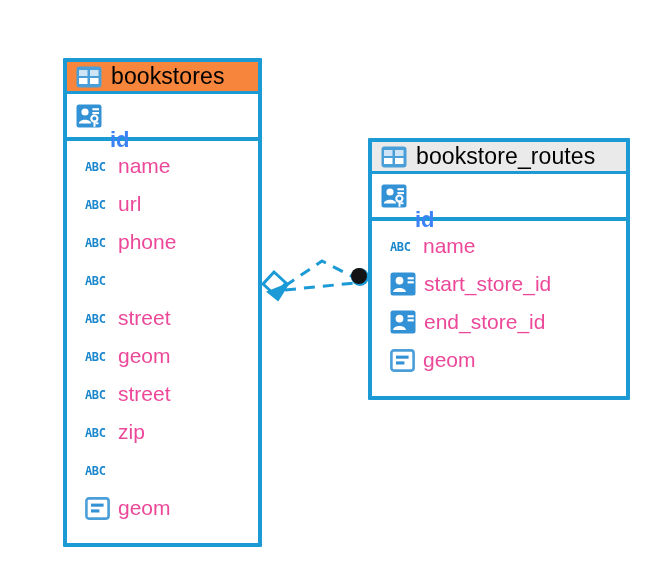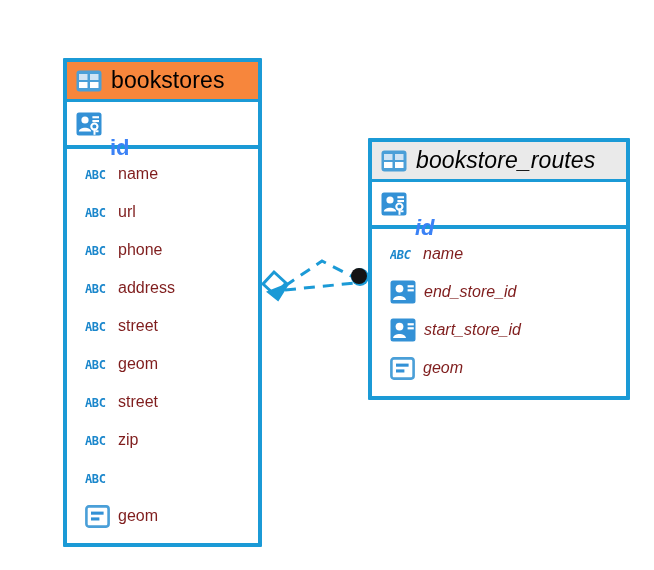--- a/index.html
+++ b/index.html
@@ -25,21 +25,21 @@
   .entity {
     position: absolute;
     box-sizing: border-box;
     border: 4px solid #1b9ad6;
     background: #ffffff;
     border-radius: 1px;
   }
 
   .entity-header {
     box-sizing: border-box;
-    height: 40px;
+    height: 32px;
     display: flex;
     align-items: center;
     padding-left: 9px;
     gap: 9px;
     border-bottom: 3px solid #1b9ad6;
   }
   .entity-header.accent-orange { background: #f7863c; }
   .entity-header.accent-grey   { background: #eaeaea; }
 
   .entity-title {
@@ -71,22 +71,22 @@
   }
 
   .field-row {
     height: 38px;
     display: flex;
     align-items: center;
     padding-left: 18px;
     gap: 8px;
   }
   .field-label {
-    font-size: 16px;
-    color: #7f1d1d;
+    font-size: 21px;
+    color: #ec4899;
     white-space: nowrap;
   }
 
   
   .icon {
     flex: 0 0 auto;
     display: block;
     line-height: 0;
   }
   .icon svg { display: block; }
@@ -182,21 +182,20 @@
         </span>
         <span class="field-label">phone</span>
       </div>
 
       <div class="field-row">
         <span class="icon">
           <svg width="25" height="14" viewBox="0 0 25 14">
             <text x="0" y="11.5" font-family="'DejaVu Sans Mono', monospace" font-size="12" font-weight="bold" fill="#1b87cc" letter-spacing="-0.4">ABC</text>
           </svg>
         </span>
-        <span class="field-label">address</span>
       </div>
 
       <div class="field-row">
         <span class="icon">
           <svg width="25" height="14" viewBox="0 0 25 14">
             <text x="0" y="11.5" font-family="'DejaVu Sans Mono', monospace" font-size="12" font-weight="bold" fill="#1b87cc" letter-spacing="-0.4">ABC</text>
           </svg>
         </span>
         <span class="field-label">street</span>
       </div>
@@ -243,21 +242,21 @@
             <rect x="6" y="6.6" width="12.6" height="3.1" fill="#3391d6"></rect>
             <rect x="6" y="12.4" width="8.4" height="3.1" fill="#3391d6"></rect>
           </svg>
         </span>
         <span class="field-label">geom</span>
       </div>
 
     </div>
   </div>
 
-  <div class="entity" id="entity-bookstore-routes" style="left:368px; top:138px; width:262px; height:262px;font-style:italic;">
+  <div class="entity" id="entity-bookstore-routes" style="left:368px; top:138px; width:262px; height:262px;">
 
     <div class="entity-header accent-grey">
       <span class="icon">
         <svg width="26" height="22" viewBox="0 0 26 22">
           <rect x="0.5" y="0.5" width="25" height="21" rx="3" fill="#4a9fd8"></rect>
           <rect x="3" y="4" width="8.5" height="6" fill="#cfe4f5"></rect>
           <rect x="14" y="4" width="8.5" height="6" fill="#cfe4f5"></rect>
           <rect x="3" y="12" width="8.5" height="6" fill="#ffffff"></rect>
           <rect x="14" y="12" width="8.5" height="6" fill="#ffffff"></rect>
         </svg>
@@ -295,34 +294,34 @@
       <div class="field-row">
         <span class="icon">
           <svg width="26" height="24" viewBox="0 0 26 24">
             <rect x="0.5" y="0.5" width="25" height="23" rx="2.5" fill="#3391d6"></rect>
             <circle cx="9.5" cy="8.6" r="3.9" fill="#ffffff"></circle>
             <path d="M 3 20 C 3.9 14.6 15.1 14.6 16 20 Z" fill="#ffffff"></path>
             <rect x="17.6" y="5.2" width="6.2" height="2.2" fill="#ffffff"></rect>
             <rect x="17.6" y="9.2" width="6.2" height="2.2" fill="#ffffff"></rect>
           </svg>
         </span>
-        <span class="field-label">end_store_id</span>
+        <span class="field-label">start_store_id</span>
       </div>
 
       <div class="field-row">
         <span class="icon">
           <svg width="26" height="24" viewBox="0 0 26 24">
             <rect x="0.5" y="0.5" width="25" height="23" rx="2.5" fill="#3391d6"></rect>
             <circle cx="9.5" cy="8.6" r="3.9" fill="#ffffff"></circle>
             <path d="M 3 20 C 3.9 14.6 15.1 14.6 16 20 Z" fill="#ffffff"></path>
             <rect x="17.6" y="5.2" width="6.2" height="2.2" fill="#ffffff"></rect>
             <rect x="17.6" y="9.2" width="6.2" height="2.2" fill="#ffffff"></rect>
           </svg>
         </span>
-        <span class="field-label">start_store_id</span>
+        <span class="field-label">end_store_id</span>
       </div>
 
       <div class="field-row">
         <span class="icon">
           <svg width="25" height="23" viewBox="0 0 25 23">
             <rect x="1.4" y="1.4" width="22.2" height="20.2" rx="2.5" fill="#ffffff" stroke="#4a9fd8" stroke-width="2.6"></rect>
             <rect x="6" y="6.6" width="12.6" height="3.1" fill="#3391d6"></rect>
             <rect x="6" y="12.4" width="8.4" height="3.1" fill="#3391d6"></rect>
           </svg>
         </span>

